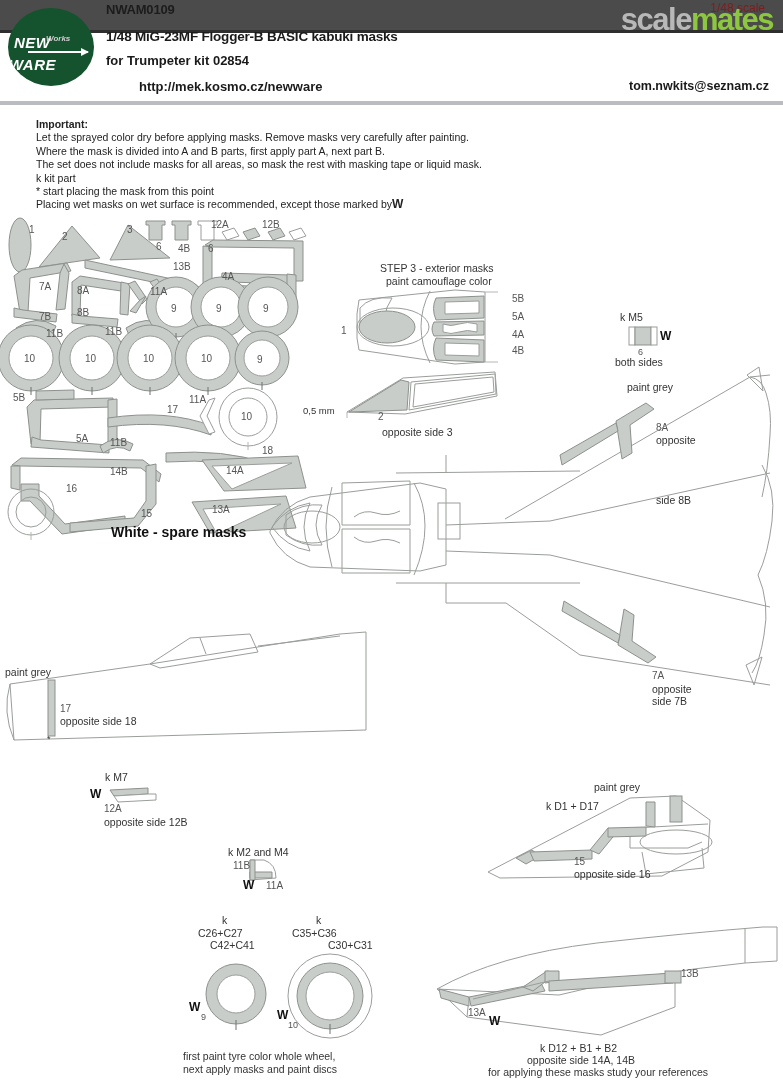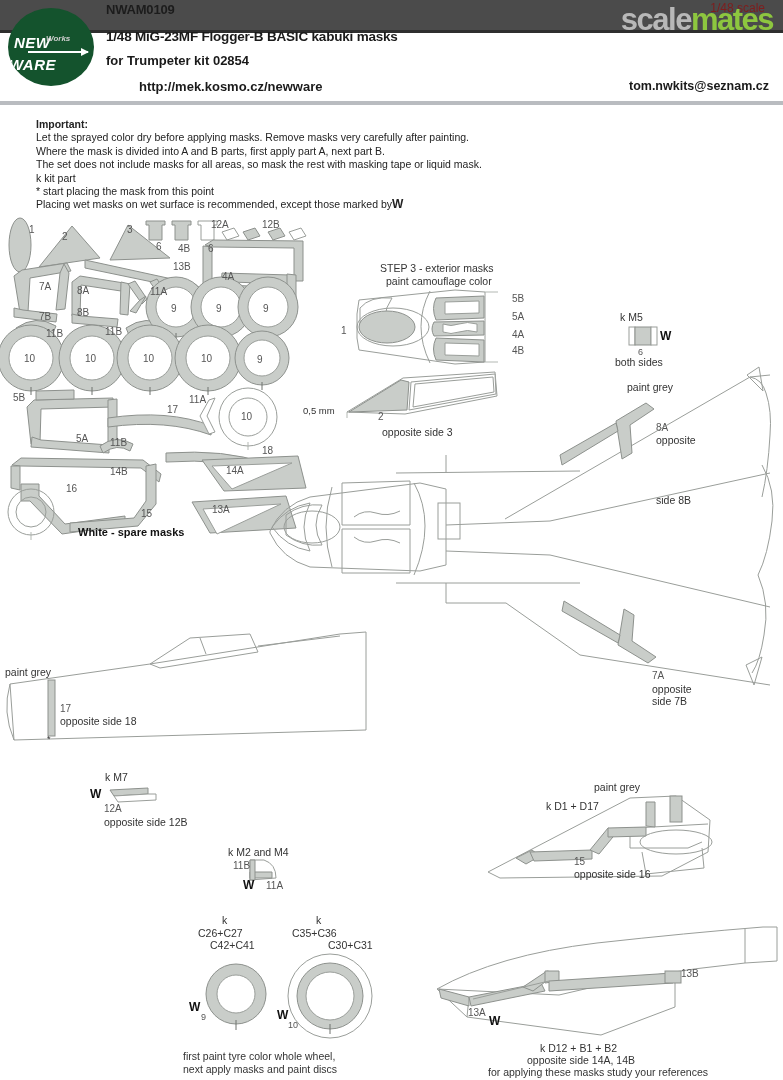--- a/index.html
+++ b/index.html
@@ -350,21 +350,21 @@
   <div class="pnum" style="left:110px;top:437px;">11B</div>
   <div class="pnum" style="left:189px;top:394px;">11A</div>
   <div class="pnum" style="left:167px;top:404px;">17</div>
   <div class="pnum" style="left:262px;top:445px;">18</div>
   <div class="pnum" style="left:110px;top:466px;">14B</div>
   <div class="pnum" style="left:226px;top:465px;">14A</div>
   <div class="pnum" style="left:66px;top:483px;">16</div>
   <div class="pnum" style="left:141px;top:508px;">15</div>
   <div class="pnum" style="left:212px;top:504px;">13A</div>
 
-  <div class="lbl bold" style="left:78px;top:526px;font-size:11px;">White - spare masks</div>
+  <div class="lbl bold" style="left:111px;top:526px;font-size:14px;">White - spare masks</div>
 
   <div class="lbl" style="left:380px;top:262px;">STEP 3 - exterior masks</div>
   <div class="lbl" style="left:386px;top:275px;">paint camouflage color</div>
 
   <svg style="left:335px;top:288px;" width="200" height="80" viewBox="0 0 200 80">
     <path class="fillnone" d="M22 26 L24 12 L120 2 L150 4 L150 74 L120 76 L24 62 L22 50 Z"></path>
     <path class="fillnone" d="M95 3 q-18 35 0 72"></path>
     <path class="fillnone" d="M25 20 q10 -12 32 -10 q-14 20 0 40 q-22 2 -32 -10 z"></path>
     <ellipse class="fillgrey" cx="52" cy="39" rx="28" ry="16"></ellipse>
     <ellipse class="fillnone" cx="58" cy="39" rx="36" ry="19"></ellipse>

